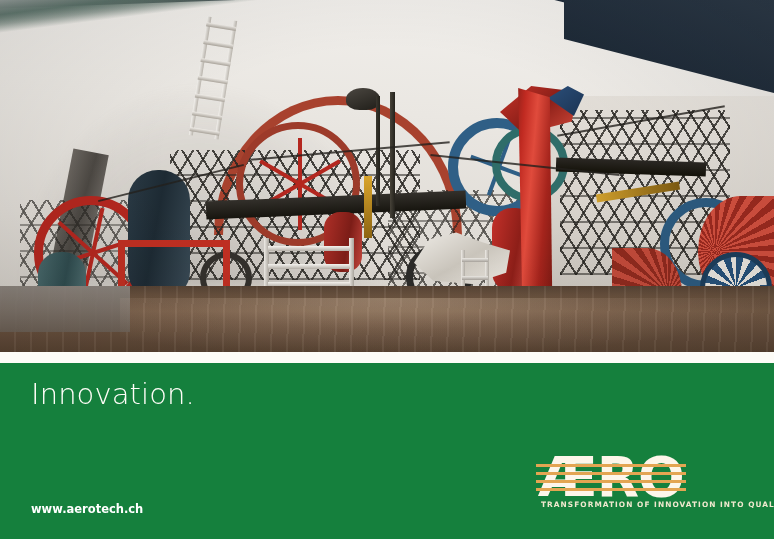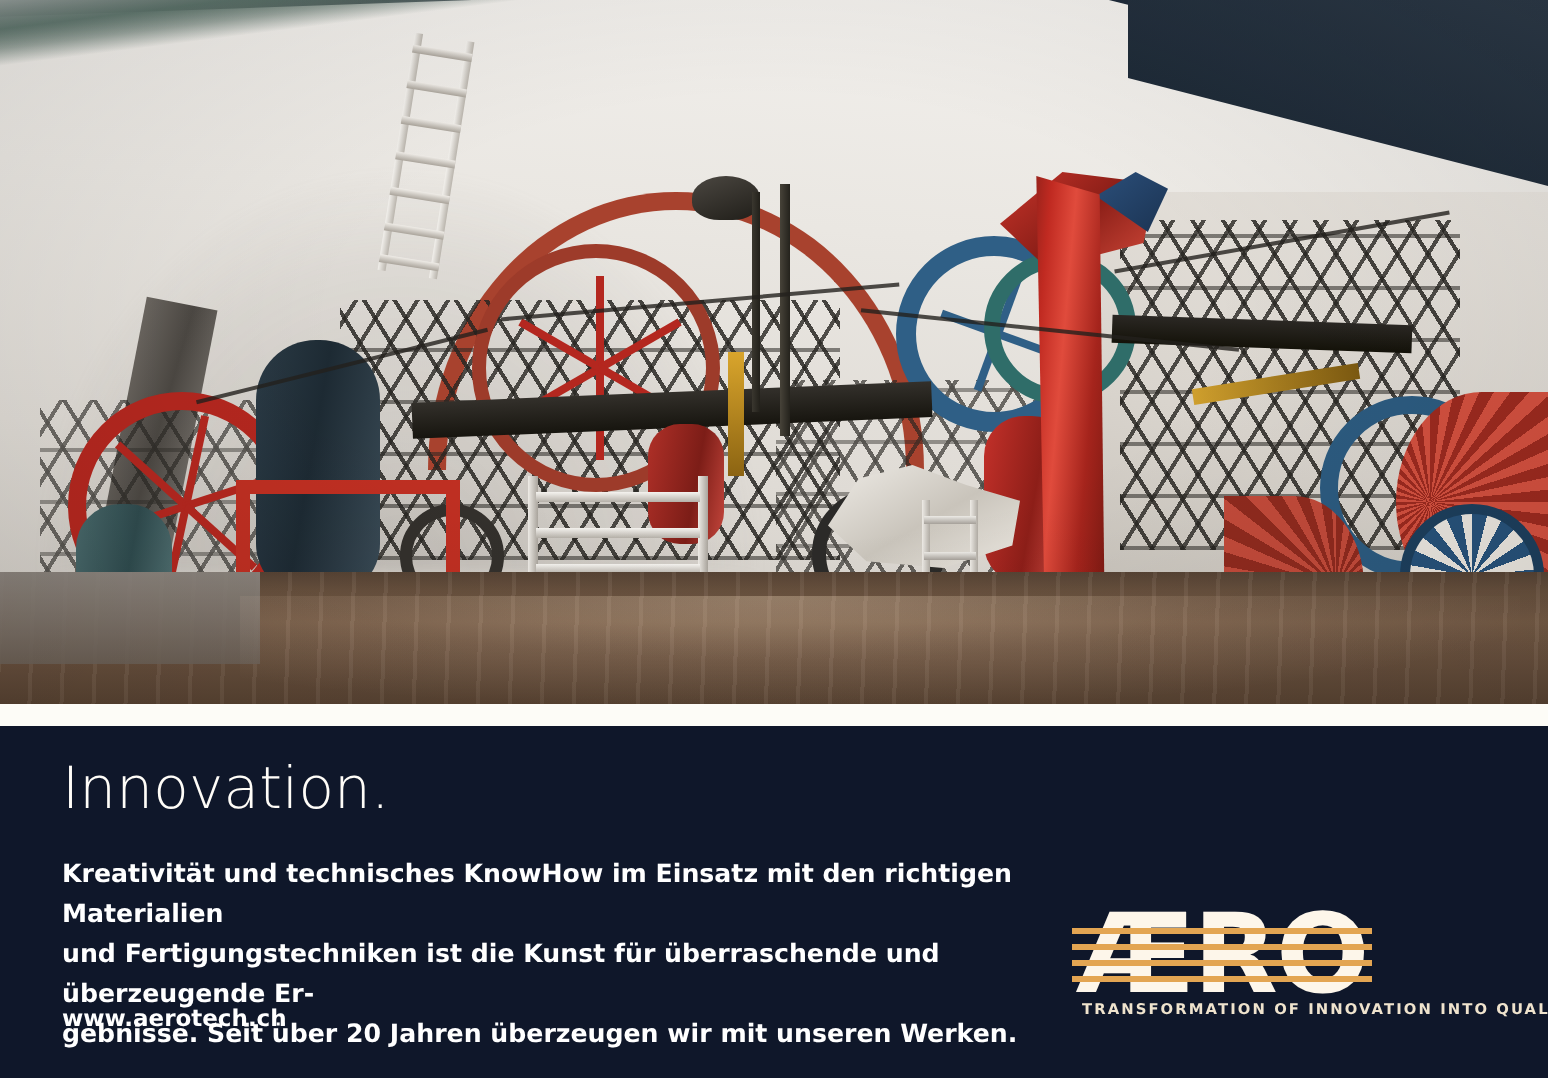--- a/index.html
+++ b/index.html
@@ -314,21 +314,21 @@
     left: 0; top: 352px;
     width: 774px; height: 11px;
     background: #fdfcf7;
   }
 
   
   .panel {
     position: absolute;
     left: 0; top: 363px;
     width: 774px; height: 176px;
-    background: #0f172a;
+    background: #15803d;
   }
   .headline {
     position: absolute;
     left: 31px; top: 14px;
     font-size: 29px;
     font-weight: 300;
     letter-spacing: 0.1px;
     color: #fffdf8;
     font-family: "DejaVu Sans", sans-serif;
   }
@@ -537,25 +537,20 @@
     <div class="floor-shine"></div>
     <div class="photo-vignette"></div>
   </div>
 
   <div class="gap"></div>
 
   <div class="panel">
 
     <div class="headline">Innovation.</div>
 
-    <div class="body-copy">
-      <p>Kreativität und technisches KnowHow im Einsatz mit den richtigen Materialien</p>
-      <p>und Fertigungstechniken ist die Kunst für überraschende und überzeugende Er-</p>
-      <p>gebnisse. Seit über 20 Jahren überzeugen wir mit unseren Werken.</p>
-    </div>
 
     <a class="url" href="#">www.aerotech.ch</a>
 
     <div class="logo">
       <div class="logo-word">
         <span class="logo-aero">ÆRO</span>
       </div>
       <div class="logo-tag">TRANSFORMATION OF INNOVATION INTO QUALITY</div>
     </div>
   </div>

